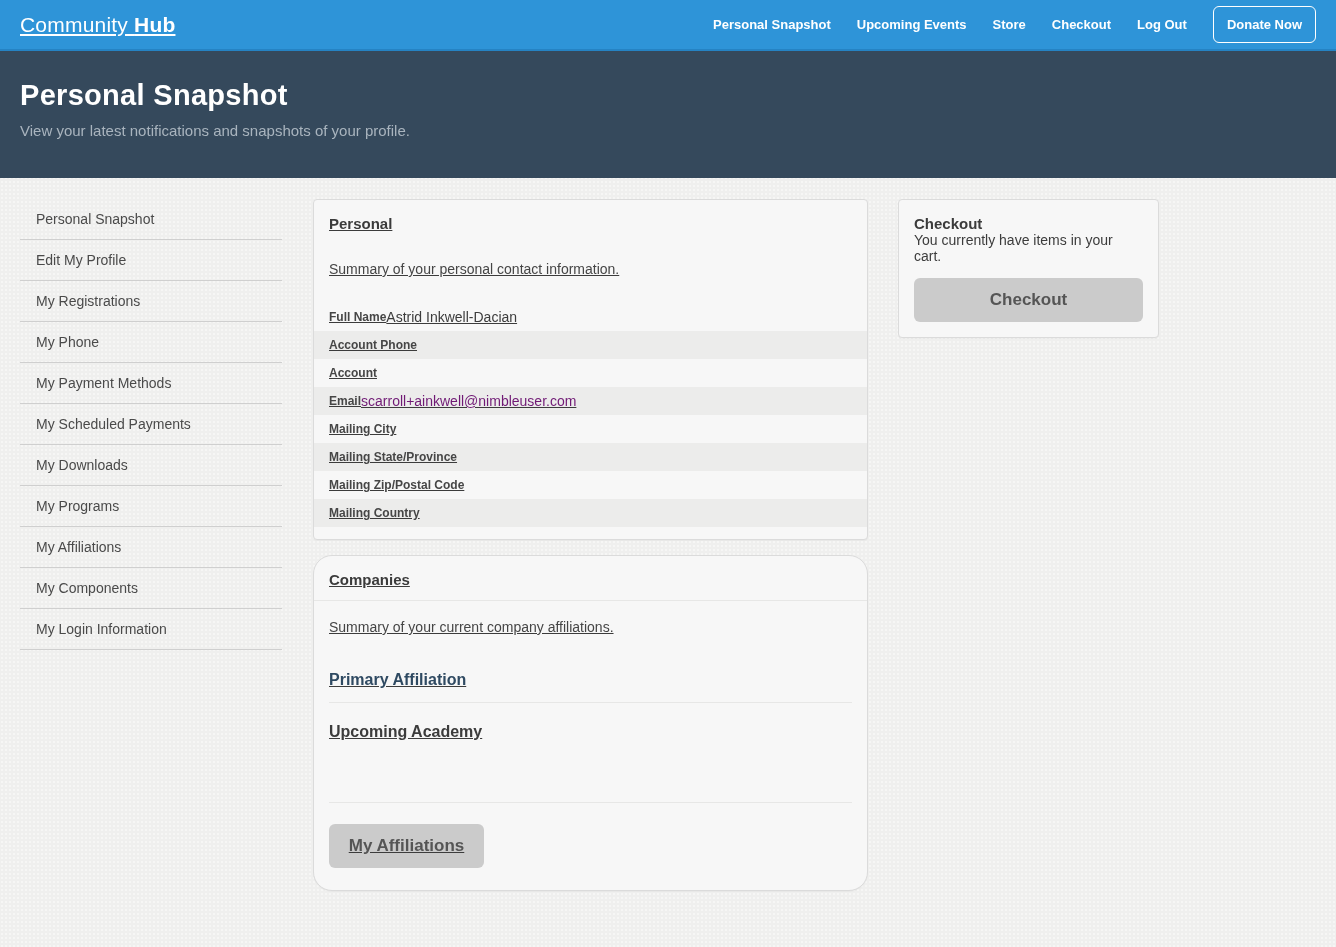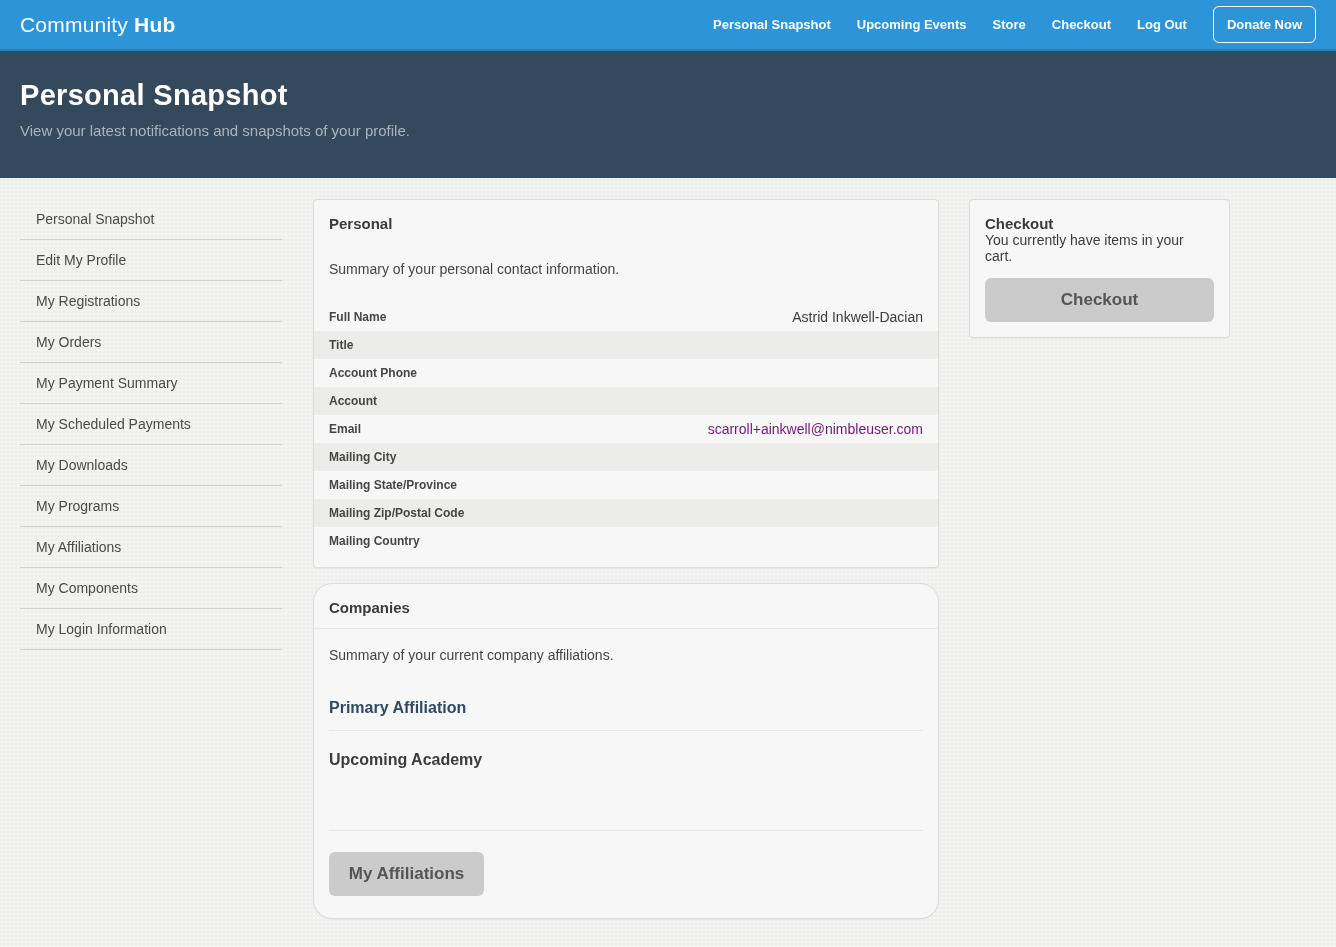--- a/index.html
+++ b/index.html
@@ -10,21 +10,21 @@
     background-image: radial-gradient(#f6f6f5 1px, transparent 1px);
     background-size:4px 4px;
     color:#3c3c3c;
   }
 
   
   .navbar {
     height:51px; background:#2E94D8; border-bottom:2px solid #2583c4;
     display:flex; align-items:center; padding:0 20px; color:#fff;
   }
-  .brand { font-size:21px; letter-spacing:.2px; color:#fff; cursor:default; }
+  .brand { font-size:21px; letter-spacing:.2px; color:#fff; cursor:default;text-decoration:underline; }
   .brand .light { font-weight:300; }
   .brand .bold  { font-weight:700; }
   .nav-links { margin-left:auto; display:flex; align-items:center; gap:26px; }
   .nav-link { font-size:13px; font-weight:700; color:#fff; cursor:pointer; white-space:nowrap; }
   .donate-btn {
     font-size:13px; font-weight:700; color:#fff; background:transparent;
     border:1px solid #fff; border-radius:6px; padding:10px 13px; cursor:pointer;
     font-family:"Liberation Sans", sans-serif;
   }
 
@@ -33,36 +33,36 @@
   .hero-title { color:#fff; font-size:29px; font-weight:700; letter-spacing:.3px; }
   .hero-sub { color:#a9b4be; font-size:15px; margin-top:10px; }
 
   
   .content { display:flex; align-items:flex-start; padding:21px 20px 0 20px; }
   .sidebar { width:262px; flex:none; }
   .side-item {
     height:41px; display:flex; align-items:center; padding-left:16px;
     font-size:14px; color:#4a4a4a; border-bottom:1px solid #cfcfcf; cursor:pointer;
   }
-  .main-col { width:626px; flex:none; margin-left:31px; }
+  .main-col { width:555px; flex:none; margin-left:31px;text-decoration:underline; }
   .right-col { width:261px; flex:none; margin-left:30px; }
 
   .card {
     background:#F7F7F7; border:1px solid #dbdbdb; border-radius:4px;
     box-shadow:0 1px 1px rgba(0,0,0,.03);
   }
 
   
   .card-pad-head { padding:15px 15px 0 15px; }
   .card-title { font-size:15px; font-weight:700; color:#3b3b3b; }
   .card-desc { font-size:14px; color:#454545; margin-top:29px; }
   .info-table { margin-top:26px; padding-bottom:12px; }
   .info-row {
     height:28px; display:flex; align-items:center;
-    justify-content:space-between; padding:0 15px;
+    padding:0 15px;
   }
   .info-row:nth-child(even) { background:#ECECEB; }
   .info-label { font-size:12px; font-weight:700; color:#464646; }
   .info-value { font-size:14px; color:#3c3c3c; }
   .info-value.link { color:#701a75; cursor:pointer; }
 
   
   .checkout-card { padding:15px; }
   .checkout-msg { font-size:14px; color:#3c3c3c; }
   .gray-btn {
@@ -107,45 +107,41 @@
   <div class="hero-title">Personal Snapshot</div>
   <div class="hero-sub">View your latest notifications and snapshots of your profile.</div>
 </div>
 
 <div class="content">
 
   <div class="sidebar">
     <div class="side-item">Personal Snapshot</div>
     <div class="side-item">Edit My Profile</div>
     <div class="side-item">My Registrations</div>
-    <div class="side-item">My Orders</div>
-    <div class="side-item">My Payment Summary</div>
+    <div class="side-item">My Phone</div>
+    <div class="side-item">My Payment Methods</div>
     <div class="side-item">My Scheduled Payments</div>
     <div class="side-item">My Downloads</div>
     <div class="side-item">My Programs</div>
     <div class="side-item">My Affiliations</div>
     <div class="side-item">My Components</div>
     <div class="side-item">My Login Information</div>
   </div>
 
   <div class="main-col">
 
     <div class="card">
       <div class="card-pad-head">
         <div class="card-title">Personal</div>
         <div class="card-desc">Summary of your personal contact information.</div>
       </div>
       <div class="info-table">
         <div class="info-row">
           <span class="info-label">Full Name</span>
           <span class="info-value">Astrid Inkwell-Dacian</span>
-        </div>
-        <div class="info-row">
-          <span class="info-label">Title</span>
-          <span class="info-value"></span>
         </div>
         <div class="info-row">
           <span class="info-label">Account Phone</span>
           <span class="info-value"></span>
         </div>
         <div class="info-row">
           <span class="info-label">Account</span>
           <span class="info-value"></span>
         </div>
         <div class="info-row">

